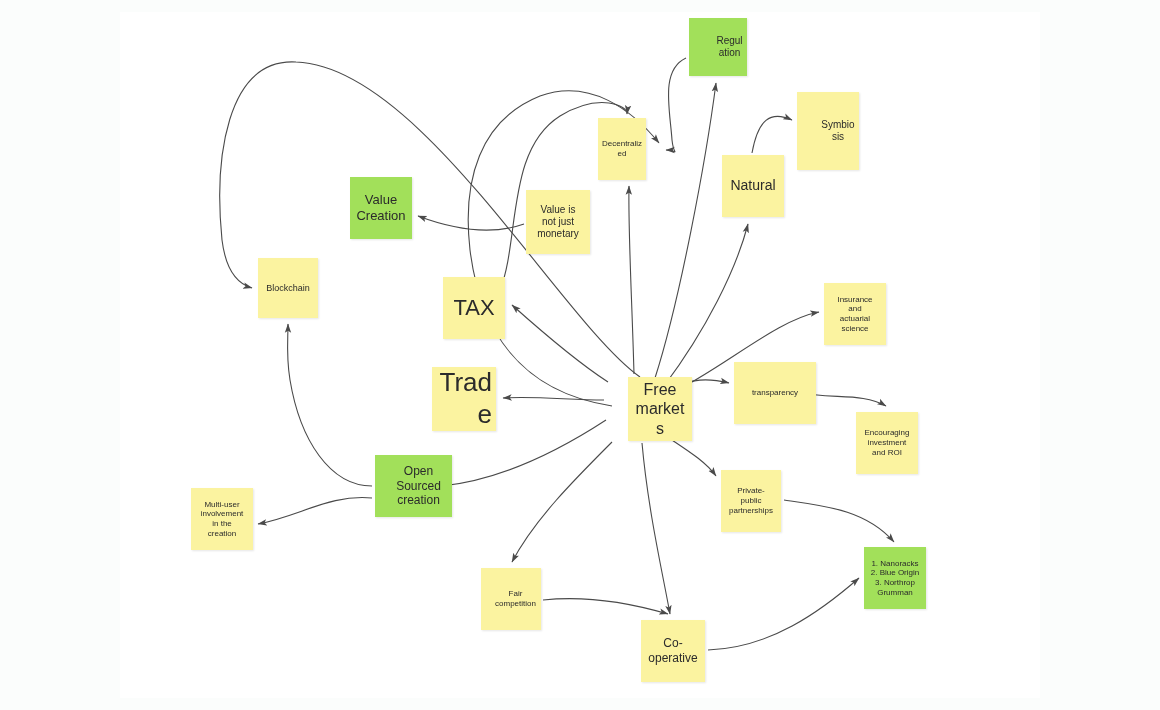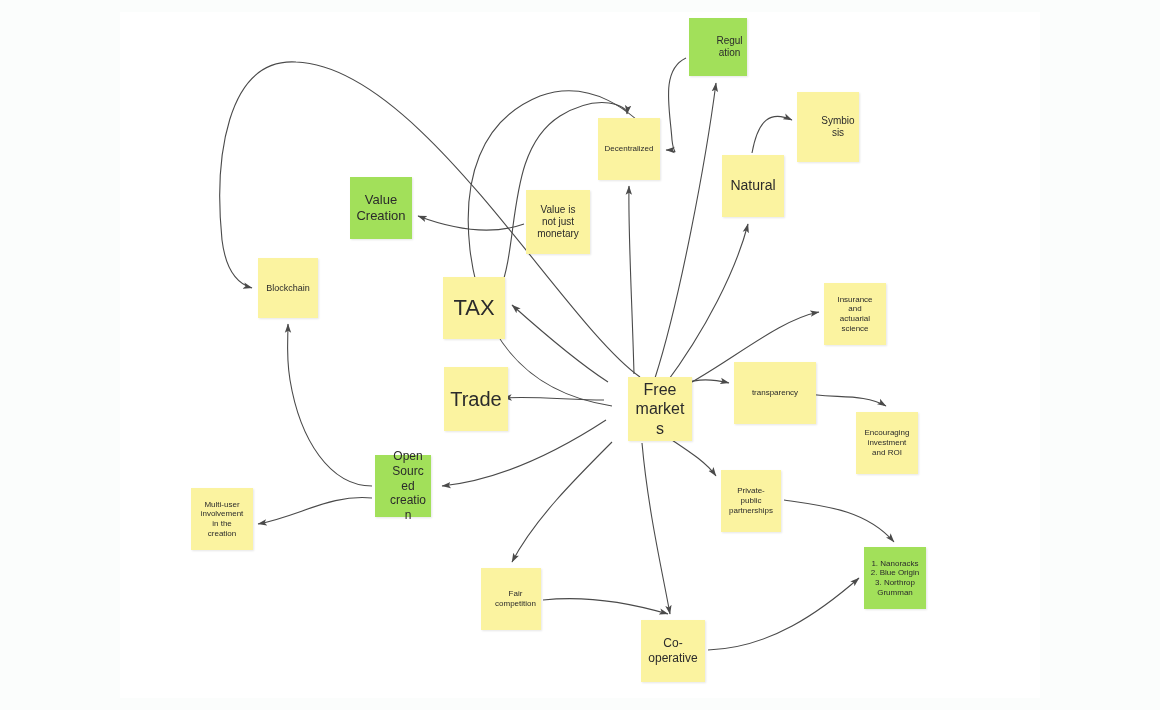--- a/index.html
+++ b/index.html
@@ -71,42 +71,42 @@
         <path d="M 784 500 C 826 506 866 510 894 542" fill="none" stroke="#4a4a4a" stroke-width="1.1" marker-end="url(#arrowhead)"></path>
         <path d="M 708 650 C 770 648 820 612 859 578" fill="none" stroke="#4a4a4a" stroke-width="1.1" marker-end="url(#arrowhead)"></path>
         <path d="M 543 600 C 580 596 620 600 668 614" fill="none" stroke="#4a4a4a" stroke-width="1.1" marker-end="url(#arrowhead)"></path>
         <path d="M 372 486 C 330 486 300 440 290 380 C 286 356 288 340 288 324" fill="none" stroke="#4a4a4a" stroke-width="1.1" marker-end="url(#arrowhead)"></path>
         <path d="M 372 498 C 330 494 300 516 258 524" fill="none" stroke="#4a4a4a" stroke-width="1.1" marker-end="url(#arrowhead)"></path>
       </g>
   </svg>
 
   <div id="notes-layer">
       <div class="note green" style="left: 689px; top: 18px; width: 58px; height: 58px; font-size: 10px; padding-left: 27px;"><span>Regulation</span></div>
-      <div class="note yellow" style="left: 598px; top: 118px; width: 62px; height: 62px; font-size: 8px;"><span>Decentralized</span></div>
-      <div class="note yellow" style="left: 797px; top: 92px; width: 62px; height: 70px; font-size: 10px; padding-left: 24px;"><span>Symbiosis</span></div>
+      <div class="note yellow" style="left: 598px; top: 118px; width: 48px; height: 62px; font-size: 8px;"><span>Decentralized</span></div>
+      <div class="note yellow" style="left: 797px; top: 92px; width: 62px; height: 78px; font-size: 10px; padding-left: 24px;"><span>Symbiosis</span></div>
       <div class="note yellow" style="left: 722px; top: 155px; width: 62px; height: 62px; font-size: 14px;"><span>Natural</span></div>
       <div class="note green" style="left: 350px; top: 177px; width: 62px; height: 62px; font-size: 13px;"><span>Value
 Creation</span></div>
       <div class="note yellow" style="left: 526px; top: 190px; width: 64px; height: 64px; font-size: 10px;"><span>Value is
 not just
 monetary</span></div>
       <div class="note yellow" style="left: 258px; top: 258px; width: 60px; height: 60px; font-size: 9px;"><span>Blockchain</span></div>
       <div class="note yellow" style="left: 443px; top: 277px; width: 62px; height: 62px; font-size: 22px;"><span>TAX</span></div>
       <div class="note yellow" style="left: 824px; top: 283px; width: 62px; height: 62px; font-size: 8px;"><span>Insurance
 and
 actuarial
 science</span></div>
       <div class="note yellow" style="left: 734px; top: 362px; width: 82px; height: 62px; font-size: 8px;"><span>transparency</span></div>
-      <div class="note yellow" style="left: 444px; top: 367px; width: 64px; height: 64px; font-size: 20px;"><span>Trade</span></div>
+      <div class="note yellow" style="left: 432px; top: 367px; width: 64px; height: 64px; font-size: 26px; text-align: right;"><span>Trade</span></div>
       <div class="note yellow" style="left: 606px; top: 377px; width: 64px; height: 64px; font-size: 16px; margin-left: 22px;"><span>Free
 markets</span></div>
       <div class="note yellow" style="left: 856px; top: 412px; width: 62px; height: 62px; font-size: 8px;"><span>Encouraging
 investment
 and ROI</span></div>
-      <div class="note green" style="left: 375px; top: 455px; width: 56px; height: 62px; font-size: 12px; padding-left: 14px;"><span>Open
+      <div class="note green" style="left: 375px; top: 455px; width: 77px; height: 62px; font-size: 12px; padding-left: 14px;"><span>Open
 Sourced
 creation</span></div>
       <div class="note yellow" style="left: 721px; top: 470px; width: 60px; height: 62px; font-size: 8px;"><span>Private-
 public
 partnerships</span></div>
       <div class="note yellow" style="left: 191px; top: 488px; width: 62px; height: 62px; font-size: 8px;"><span>Multi-user
 involvement
 in the
 creation</span></div>
       <div class="note green" style="left: 864px; top: 547px; width: 62px; height: 62px; font-size: 8px;"><span>1. Nanoracks

